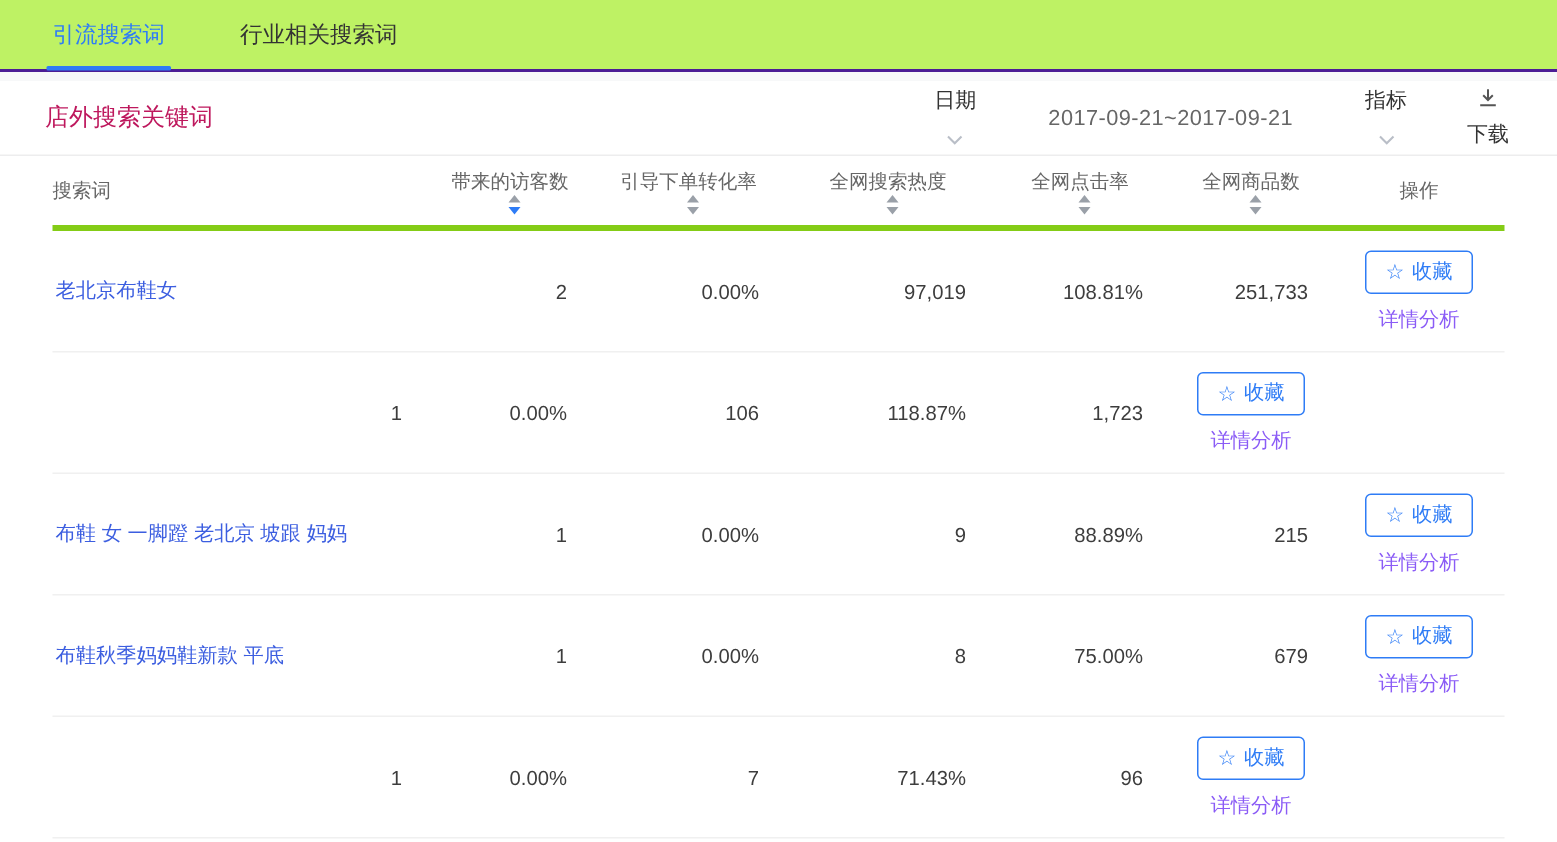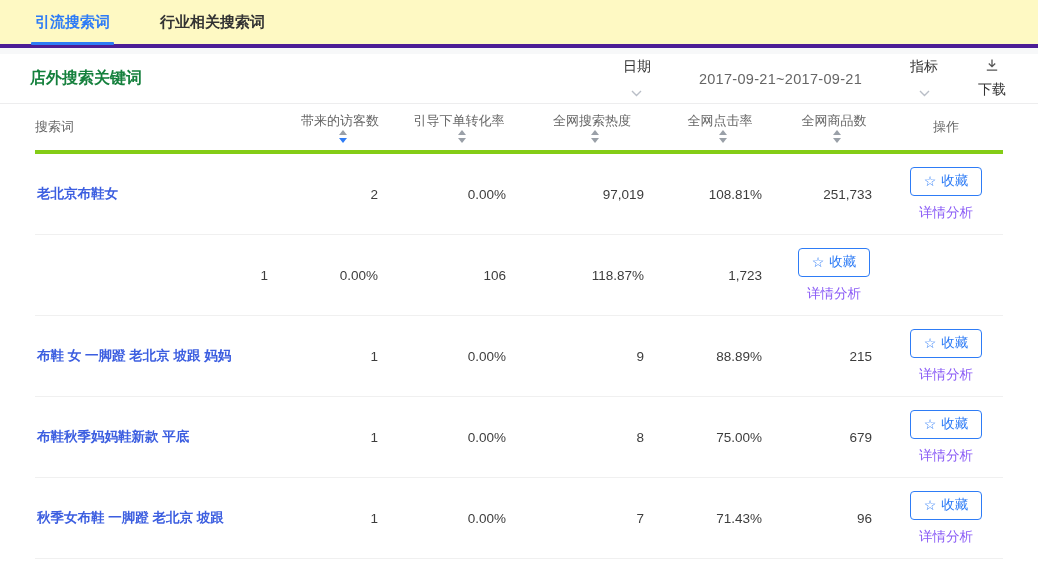--- a/index.html
+++ b/index.html
@@ -3,31 +3,31 @@
 <meta charset="utf-8">
 <style>
   * { margin:0; padding:0; box-sizing:border-box; }
   html,body { background:#fff; }
   .page {
     width:1038px; height:561px; background:#fff; overflow:hidden;
     font-family:"Liberation Sans", sans-serif; color:#333; position:relative;
   }
   
   .tabbar { height:48px; display:flex; align-items:stretch; padding-left:35px;
-            border-bottom:4px solid #4c1d95; background:#fef9c3;font-weight:bold; }
+            border-bottom:2px solid #4c1d95; background:#bef264; }
   .tab { display:flex; align-items:center; font-size:15px; color:#333;
          margin-right:50px; position:relative; cursor:pointer; }
   .tab.active { color:#2e7cf6; }
   .tab.active::after { content:""; position:absolute; left:-4px; right:-4px;
          bottom:-1px; height:3px; background:#2e7cf6; border-radius:1px; }
   .seam { height:6px; background:#f7f8f9; }
   
   .toolbar { height:50px; display:flex; align-items:center; padding:0 32px 0 30px;
              border-bottom:1px solid #ededee; background:#fff; }
-  .section-title { font-size:16px; font-weight:bold; color:#15803d; }
+  .section-title { font-size:16px; font-weight:normal; color:#be185d; }
   .toolbar-right { margin-left:auto; display:flex; align-items:center; }
   .tool-item { display:flex; align-items:center; gap:6px; font-size:14px;
                color:#333; cursor:pointer;flex-direction:column; }
   .date-range { font-size:14.5px; color:#666; margin:18px 48px; letter-spacing:.3px; }
   .metric { margin-right:40px; }
   .chev { display:inline-block; margin-top:2px; }
   
   .tbl { margin:0 35px; }
   .grid { display:grid;
           grid-template-columns:250px 110px 128px 138px 118px 110px 1fr;
@@ -40,21 +40,21 @@
   .sort { display:inline-flex; flex-direction:column; gap:3px; margin-left:5px;
           cursor:pointer; }
   .sort i { width:0; height:0; border-left:4.5px solid transparent;
             border-right:4.5px solid transparent; display:block; }
   .sort i.up   { border-bottom:5px solid #9aa0a8; }
   .sort i.down { border-top:5px solid #9aa0a8; }
   .sort i.down.active { border-top-color:#2e7cf6; }
   .row { height:81px; border-bottom:1px solid #f0f0f0; font-size:13.5px; color:#3d3d3d; }
   .cell.num { text-align:right; padding-right:17px; }
   .keyword { color:#3c5ee0; cursor:pointer; font-size:13.5px; padding-left:2px;
-             white-space:nowrap;font-weight:bold; }
+             white-space:nowrap; }
   .ops { display:flex; flex-direction:column; align-items:center; gap:8px; }
   .fav-btn { display:inline-flex; align-items:center; gap:5px; padding:4px 13px 5px;
              border:1px solid #2e7cf6; border-radius:4px; background:#fff;
              color:#2e7cf6; font-size:13.5px; cursor:pointer;
              font-family:"Liberation Sans", sans-serif; }
   .fav-btn .star { font-size:14px; line-height:1; }
   .detail-link { color:#8b5cf6; font-size:13.5px; cursor:pointer; }
 </style>
 </head>
 <body>
@@ -207,23 +207,20 @@
         <div class="cell num">679</div>
         <div class="cell ops">
           <button class="fav-btn">
             <span class="star">☆</span>
             <span>收藏</span>
           </button>
           <span class="detail-link">详情分析</span>
         </div>
       </div>
         <div class="grid row">
-        <div class="cell">
-          <span class="keyword">秋季女布鞋 一脚蹬 老北京 坡跟</span>
-        </div>
         <div class="cell num">1</div>
         <div class="cell num">0.00%</div>
         <div class="cell num">7</div>
         <div class="cell num">71.43%</div>
         <div class="cell num">96</div>
         <div class="cell ops">
           <button class="fav-btn">
             <span class="star">☆</span>
             <span>收藏</span>
           </button>

